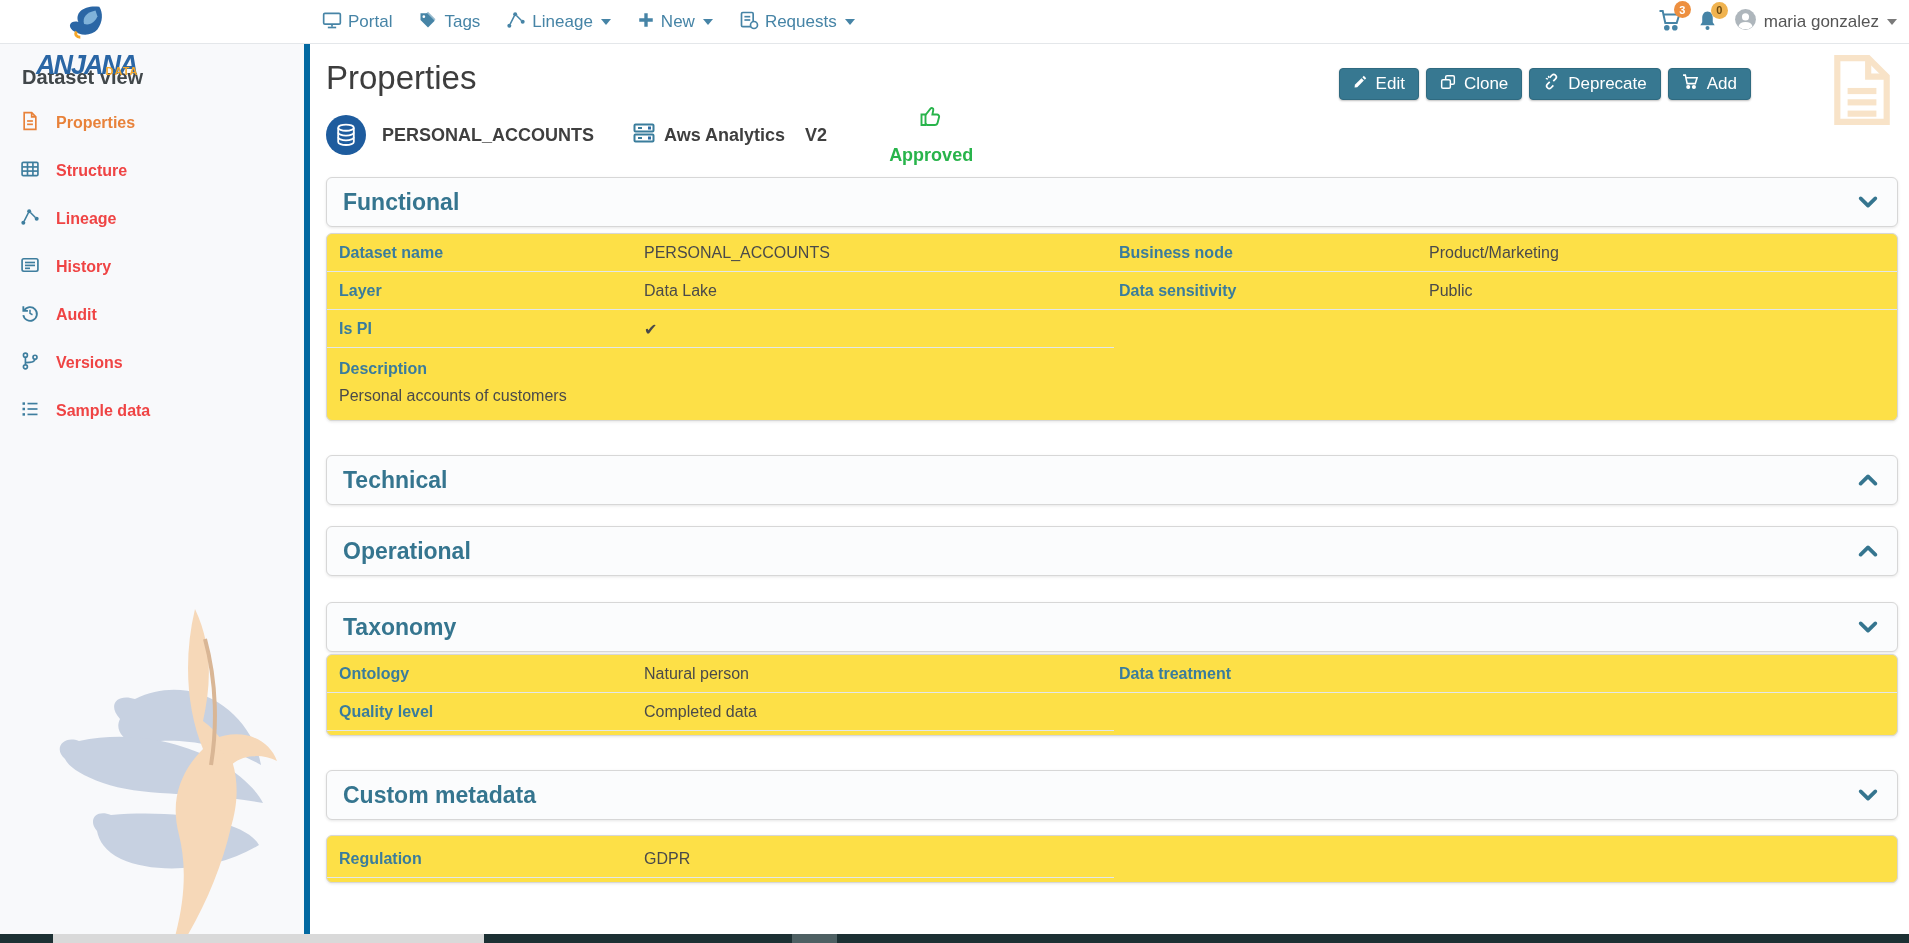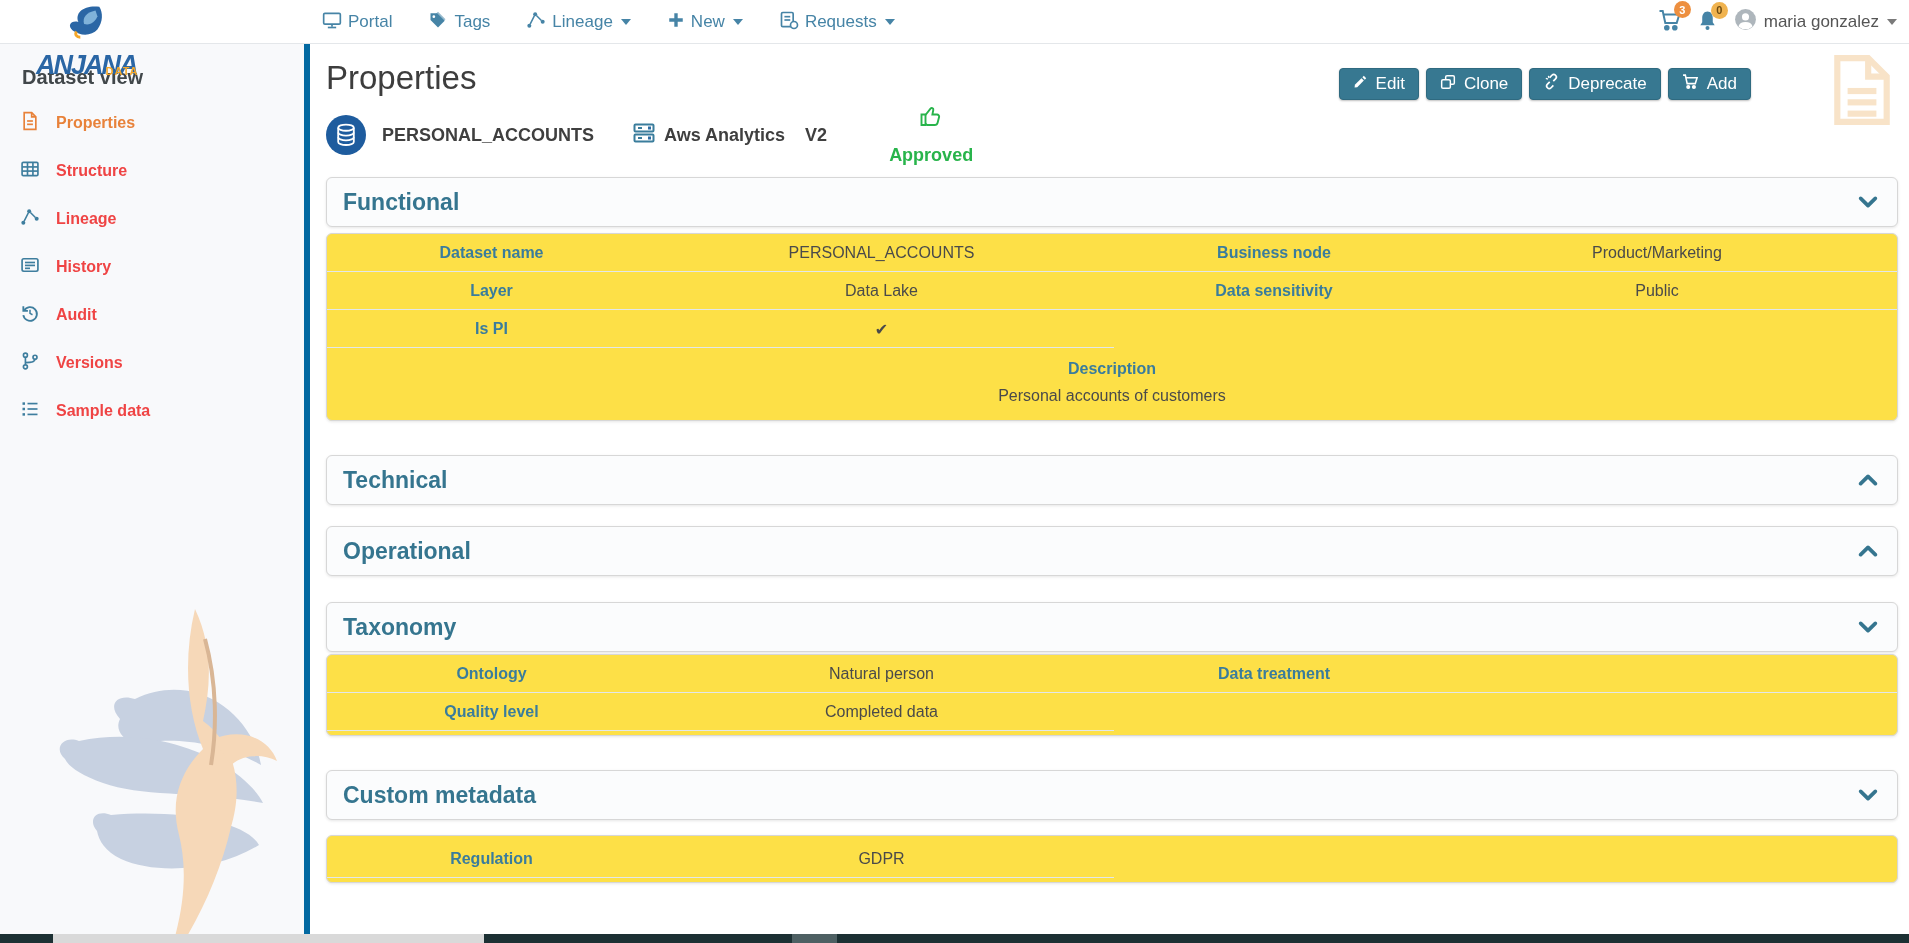--- a/index.html
+++ b/index.html
@@ -5,21 +5,21 @@
   * { margin:0; padding:0; box-sizing:border-box; }
   html,body { width:1909px; height:943px; }
   body { font-family:"Liberation Sans","DejaVu Sans",sans-serif; background:#fff; overflow:hidden; }
   .app { position:relative; width:1909px; height:943px; background:#fff; overflow:hidden; }
 
   
   .navbar { position:absolute; top:0; left:0; right:0; height:44px; background:#fff; border-bottom:1px solid #e4e7ea; z-index:10; }
   .logo { position:absolute; left:36px; top:4px; display:flex; align-items:center; gap:4px; cursor:pointer;flex-direction:column; }
   .logo-text { position:relative; color:#2a66a5; font-size:27px; font-weight:700; font-style:italic; letter-spacing:-2px; line-height:34px; }
   .logo-sub { position:absolute; right:-2px; bottom:-6px; color:#f5a728; font-size:11px; font-weight:700; font-style:normal; letter-spacing:1px; }
-  .menu { position:absolute; left:322px; top:0; height:44px; display:flex; align-items:center; gap:36px; }
+  .menu { position:absolute; left:322px; top:0; height:44px; display:flex; align-items:center; gap:26px; }
   .menu-item { display:flex; align-items:center; gap:6px; color:#4684a6; font-size:17px; cursor:pointer; }
   .caret { width:0; height:0; border-left:5px solid transparent; border-right:5px solid transparent; border-top:6px solid #4684a6; display:inline-block; margin-left:2px; }
   .nav-right { position:absolute; right:12px; top:0; height:44px; display:flex; align-items:center; gap:14px; color:#4684a6; }
   .nav-ico-wrap { position:relative; cursor:pointer; }
   .badge { position:absolute; top:-7px; right:-9px; min-width:17px; height:17px; padding:0 4px; border-radius:9px; font-size:11px; font-weight:700; display:flex; align-items:center; justify-content:center; }
   .badge-cart { background:#ed8f3f; color:#fff; }
   .badge-bell { background:#f0b34f; color:#6d4b12; }
   .user { display:flex; align-items:center; gap:6px; color:#555; font-size:17px; cursor:pointer; }
   .user .caret { border-top-color:#7a7a7a; }
 
@@ -40,21 +40,21 @@
   .src-ic { margin-right:8px; color:#3a7d9c; }
   .ds-src { font-size:18px; font-weight:600; color:#3f3f3f; margin-right:20px; }
   .ds-ver { font-size:18px; font-weight:600; color:#3f3f3f; margin-right:62px; }
   .status { display:flex; align-items:center; gap:12px; color:#28b44b; font-size:18px; font-weight:600;flex-direction:column; }
 
   .actions { position:absolute; top:24px; right:158px; display:flex; gap:7px; }
   .btn { display:inline-flex; align-items:center; gap:8px; height:32px; padding:0 13px; background:#377891; border:1px solid #2f6a80; border-radius:4px; color:#fff; font-size:17px; cursor:pointer; box-shadow:0 1px 2px rgba(0,0,0,.25); }
   .doc-mark { position:absolute; top:10px; right:15px; pointer-events:none; }
 
   
-  .card { width:1572px; border:1px solid #d7d7d7; border-radius:6px; box-shadow:0 1px 3px rgba(0,0,0,.10);text-align:center; }
+  .card { width:1572px; border:1px solid #d7d7d7; border-radius:6px; box-shadow:0 1px 3px rgba(0,0,0,.10); }
   .sec-head { height:50px; background:#fbfcfd; display:flex; align-items:center; justify-content:space-between; padding:0 18px 0 16px; cursor:pointer; }
   .sec-title { font-size:23px; font-weight:600; color:#35758f; }
   .chev { width:22px; height:22px; color:#35758f; }
   .chev.up { transform:rotate(180deg); }
   .sec-body { background:#fde047; }
   .mt-func { margin-top:21px; } .mt-6 { margin-top:6px; } .mt-34 { margin-top:34px; }
   .mt-21 { margin-top:21px; } .mt-18 { margin-top:26px;gap:36px; } .mt-16 { margin-top:2px; } .mt-15 { margin-top:15px; }
 
   .frow { position:relative; display:grid; grid-template-columns:305px 475px 310px 1fr; align-items:center; height:38px; padding:0 12px; }
   .frow .lbl { color:#3a7c9c; font-size:16px; font-weight:600; }

